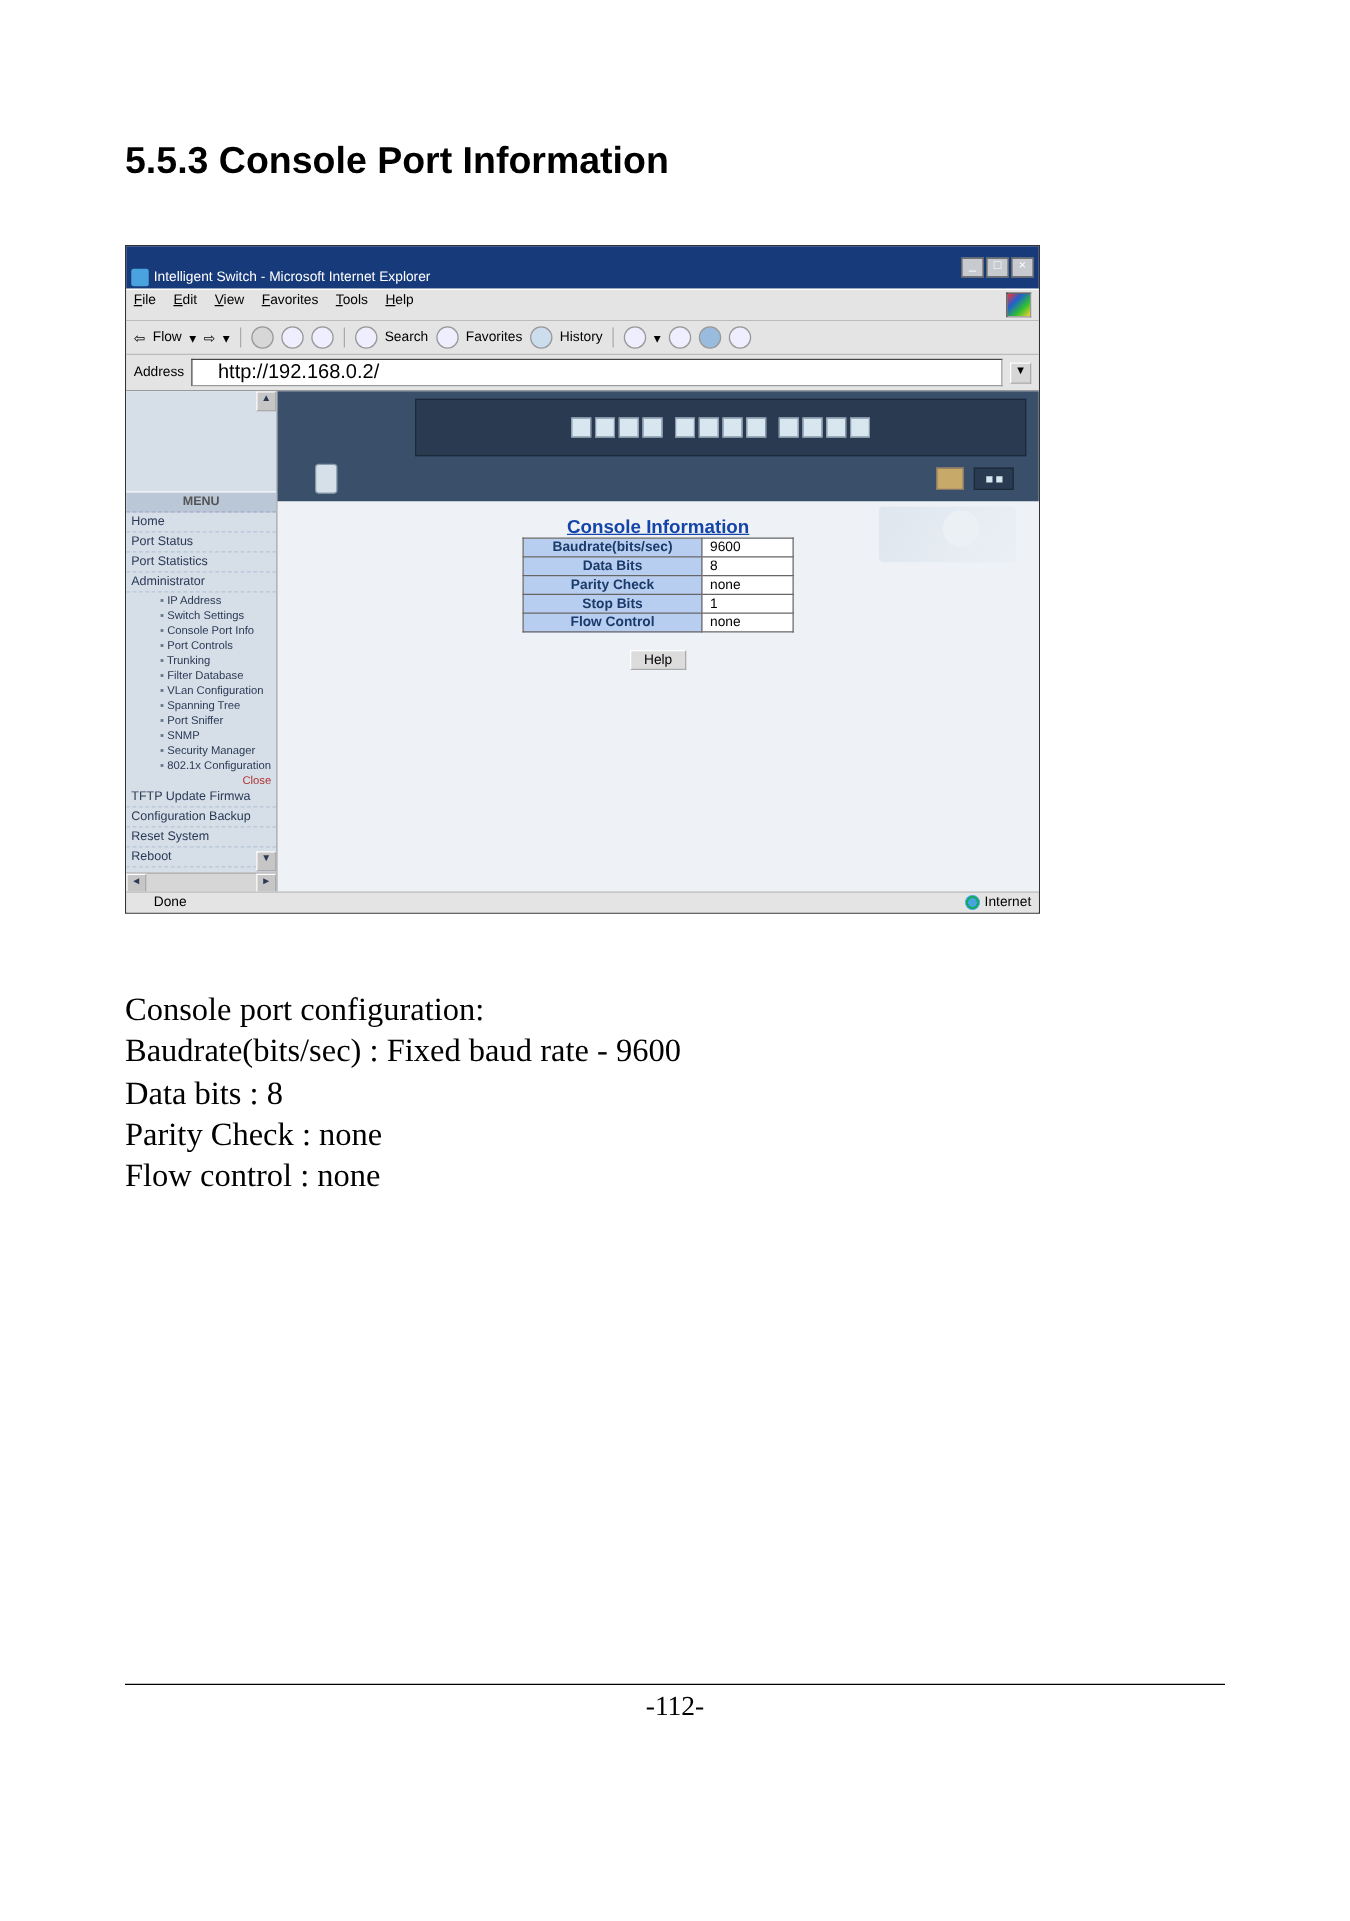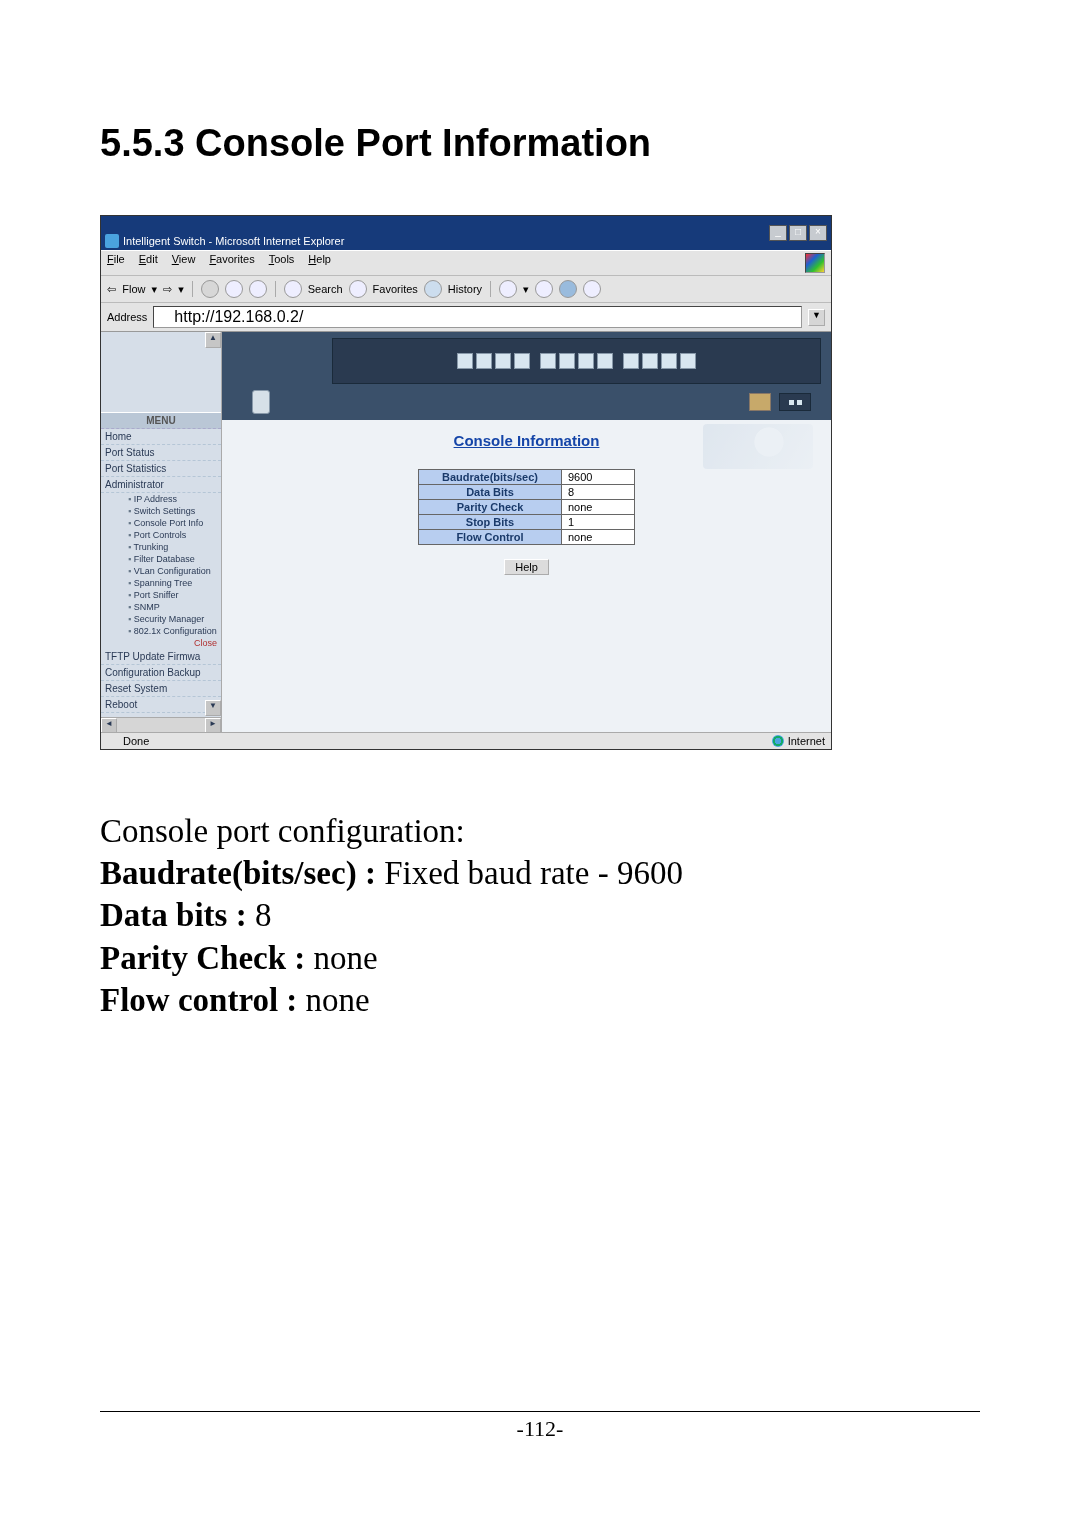--- a/index.html
+++ b/index.html
@@ -7,23 +7,23 @@
     padding: 0;
     background: #fff;
     font-family: "Times New Roman", serif;
     width: 1080px;
   }
   .page {
     padding: 110px 100px 40px 100px;
   }
   h1.section-title {
     font-family: Arial, Helvetica, sans-serif;
-    font-size: 38px;
+    font-size: 30px;
     font-weight: bold;
-    margin: 12px 0 50px 0;
+    margin: 2px 0 50px 0;
   }
   
   .browser {
     border: 1px solid #333;
     width: 730px;
     font-family: Tahoma, Arial, sans-serif;
     font-size: 11px;
   }
   .titlebar {
     background: #163a7a;
@@ -138,39 +138,39 @@
   }
   .port-group{display:flex;gap:3px}
   .port{width:14px;height:14px;background:#d8e6f0;border:1px solid #89a}
   .act-led{position:absolute;width:6px;height:6px;background:#5ad060;border-radius:50%}
   .below-ports{position:absolute;top:58px;left:30px;right:20px;height:24px;display:flex;align-items:center;gap:220px}
   .fan{width:16px;height:22px;background:#d6e0e8;border:1px solid #89a;border-radius:3px}
   .gbic{width:20px;height:16px;background:#c7a96a;border:1px solid #876}
   .gbic2{width:30px;height:16px;background:#2a3a50;border:1px solid #1a2a3a;display:flex;align-items:center;justify-content:center;gap:3px}
   .gbic2 span{width:5px;height:5px;background:#d8e6f0}
   .page-body{flex:1;padding:12px 20px;position:relative;display:flex;flex-direction:column;align-items:center}
-  .console-title{color:#1545a8;font-weight:bold;font-size:15px;text-decoration:underline;margin-bottom:20px}
+  .console-title{color:#1545a8;font-weight:bold;font-size:15px;text-decoration:underline;margin-bottom:0}
   .info-table{border-collapse:collapse;font-size:11px}
   .info-table td{border:1px solid #666;padding:1px 6px}
   .info-table .lbl{background:#b8cef0;color:#1a3a6a;font-weight:bold;text-align:center;width:130px}
   .info-table .val{background:#fff;width:60px}
   .help-btn{margin-top:14px;background:#dcdcdc;border:1px outset #fff;padding:1px 10px;font-size:11px}
   .bg-deco{position:absolute;right:18px;top:4px;width:110px;height:45px;
     background:radial-gradient(circle at 60% 40%, #e8eef4 0 20%, transparent 21%),linear-gradient(120deg,#cdd9e6,#e8eef4);
     opacity:.45;border-radius:4px}
   .statusbar{background:#e4e4e4;border-top:1px solid #aaa;display:flex;justify-content:space-between;padding:2px 6px;font-size:11px}
   .statusbar .zone{display:flex;align-items:center;gap:4px}
   .globe{width:12px;height:12px;border-radius:50%;background:radial-gradient(circle,#4aa3df 40%,#1a6 41% 60%,#4aa3df 61%)}
   
   .body-text {
     margin-top: 60px;
-    font-size: 33px;
+    font-size: 26px;
     line-height: 1.28;
   }
-  .body-text b{font-weight:bold}
+  .body-text b{font-weight:normal}
   .footer{
     margin-top:390px;
     border-top:1px solid #000;
     text-align:center;
     font-size:22px;
     padding-top:4px;
   }
 </style>
 </head>
 <body>

